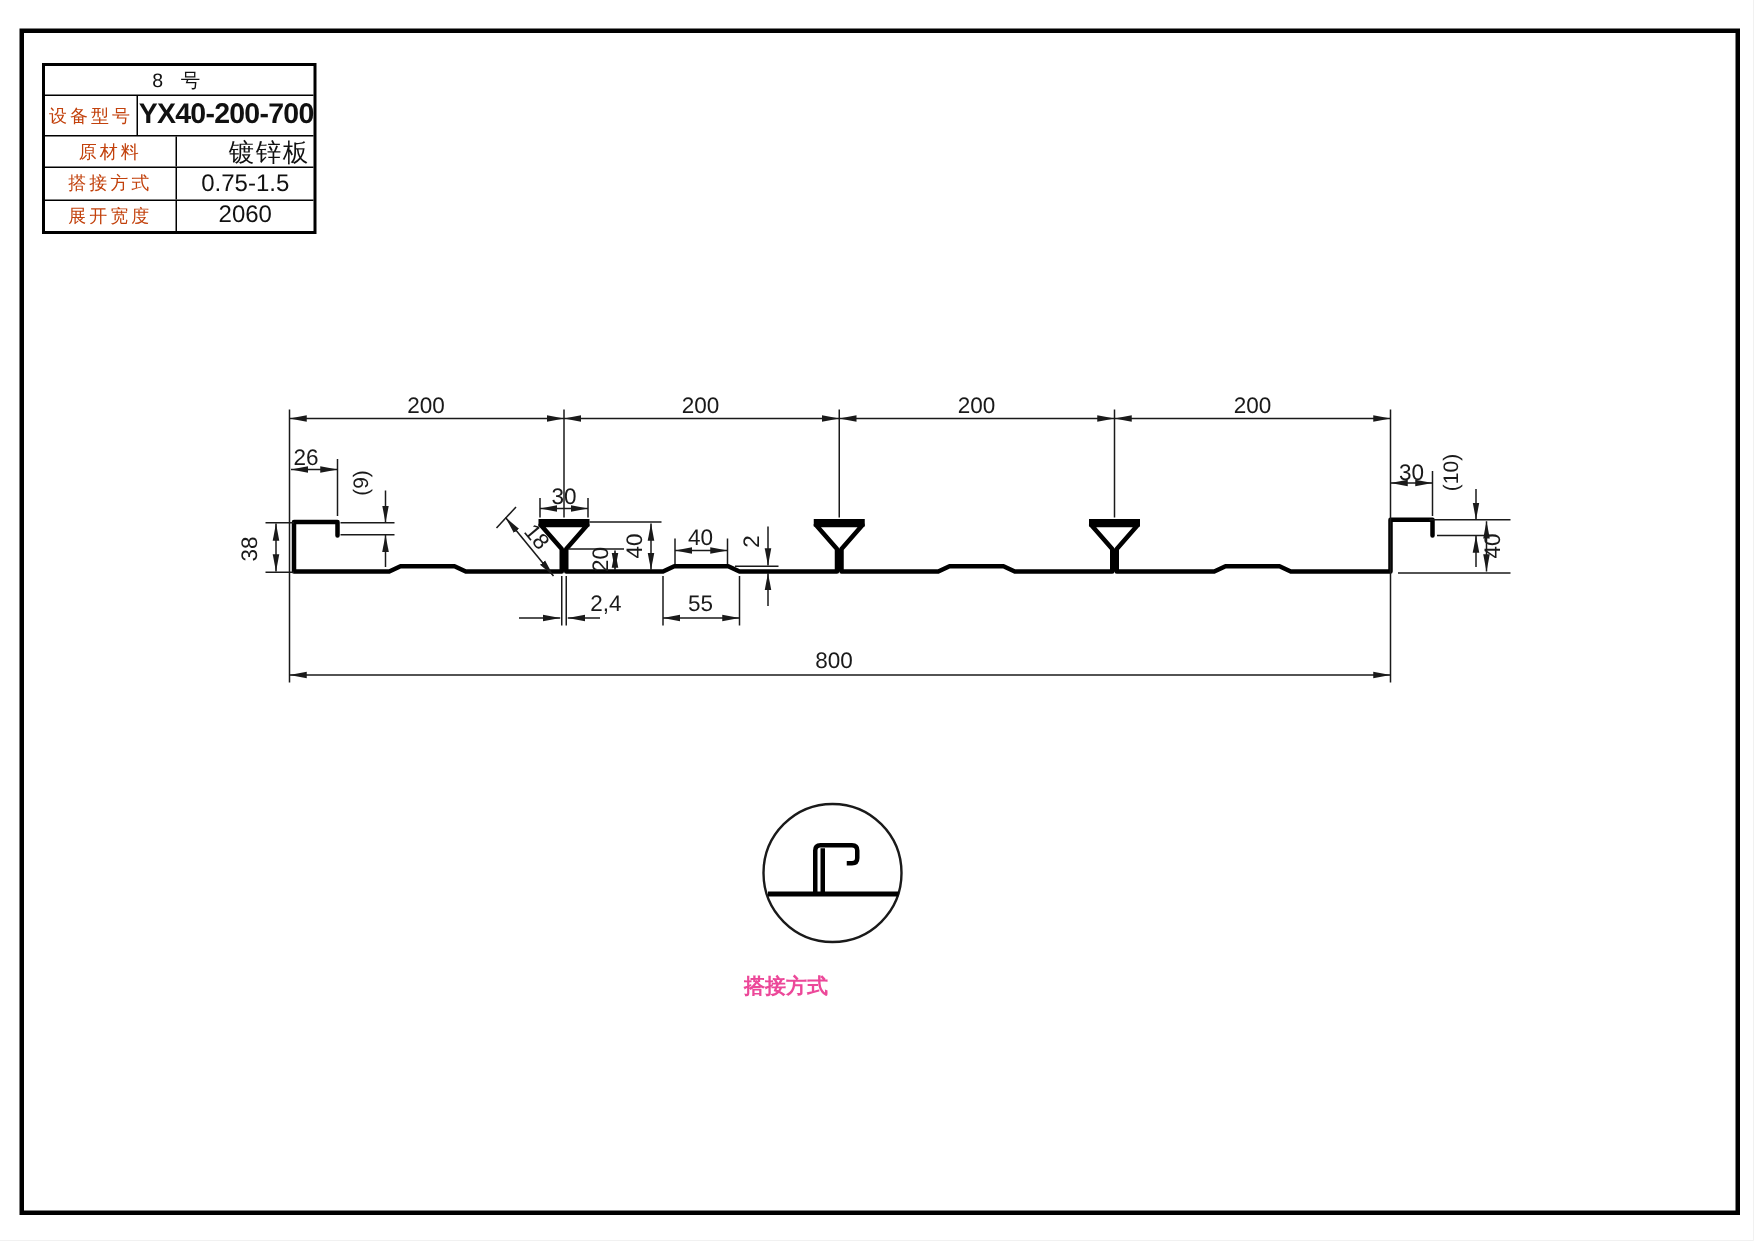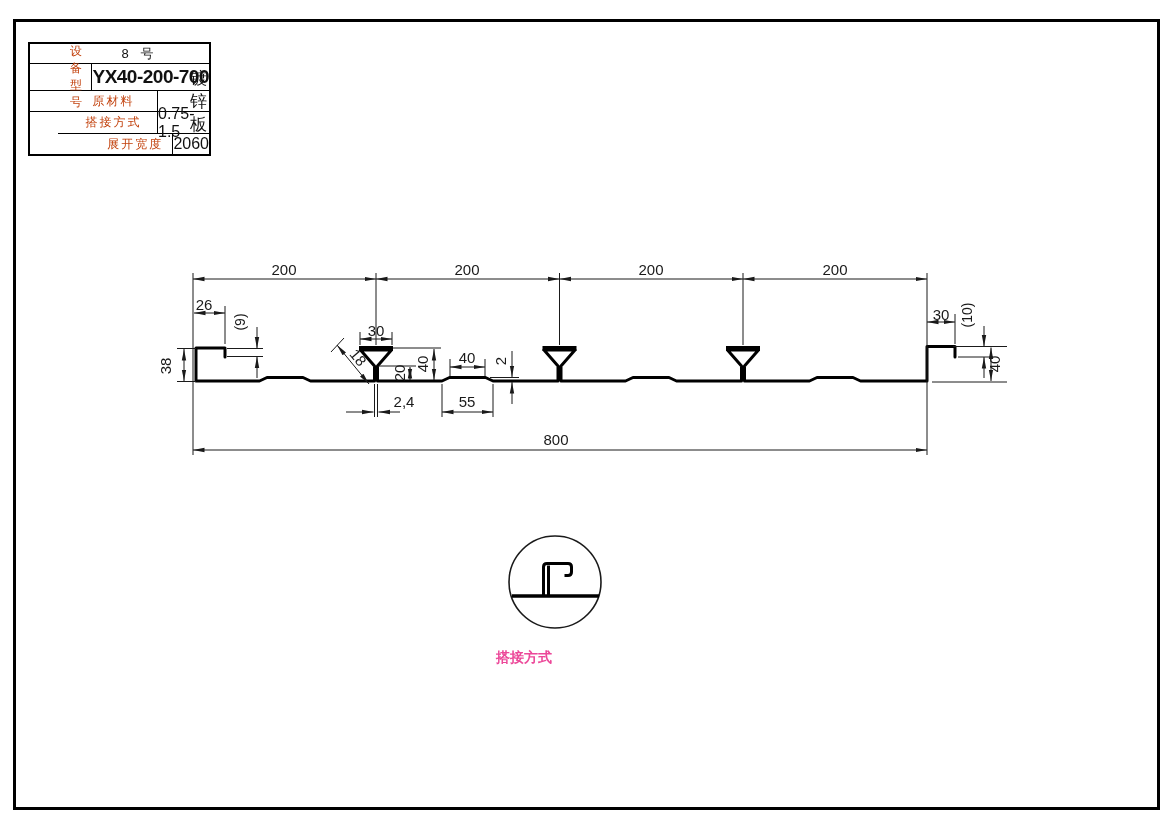--- a/index.html
+++ b/index.html
@@ -3,31 +3,31 @@
 <meta charset="utf-8">
 <style>
   html,body{margin:0;padding:0;background:#e8e8e8;}
   #page{position:relative;width:1169px;height:827px;background:#ffffff;overflow:hidden;
         font-family:"Liberation Sans", sans-serif;}
   #border-rect{position:absolute;left:13px;top:19px;width:1141px;height:785px;
         border:3px solid #000;}
   
   .title-block{position:absolute;left:28px;top:42px;width:179px;border:2px solid #000;
         color:#111;}
-  .tb-row{display:flex;border-top:1.5px solid #000;padding-left:40px;}
+  .tb-row{display:flex;border-top:1.5px solid #000;}
   .tb-row:first-child{border-top:none;}
   .tb-cell{display:flex;align-items:center;justify-content:center;}
   .tb-label{width:87px;border-right:1.5px solid #000;font-size:12px;letter-spacing:2px;
         color:#c2410c;}
   .tb-value{flex:1;font-size:16px;}
   .tb-head{height:19px;font-size:13px;letter-spacing:4px;}
   .r2{height:26px;}
   .r3{height:20px;gap:32px;}
   .r4{height:21px;}
-  .r5{height:20px;margin-left:28px;}
+  .r5{height:20px;}
   .model-value{font-weight:bold;font-size:19px;letter-spacing:-0.5px;white-space:nowrap;
         overflow:visible;justify-content:flex-start;}
   .cjk{font-size:17px;letter-spacing:1px;}
   
   svg{position:absolute;left:0;top:0;}
   .profile{stroke:#000;stroke-width:3;fill:none;stroke-linejoin:round;stroke-linecap:round;}
   .ribbar{stroke:#000;stroke-width:5;fill:none;}
   .thin{stroke:#1a1a1a;stroke-width:1;fill:none;}
   .dimtxt{fill:#1a1a1a;font-size:15px;font-family:"Liberation Sans",sans-serif;}
   .dimtxt-s{fill:#1a1a1a;font-size:14px;font-family:"Liberation Sans",sans-serif;}

